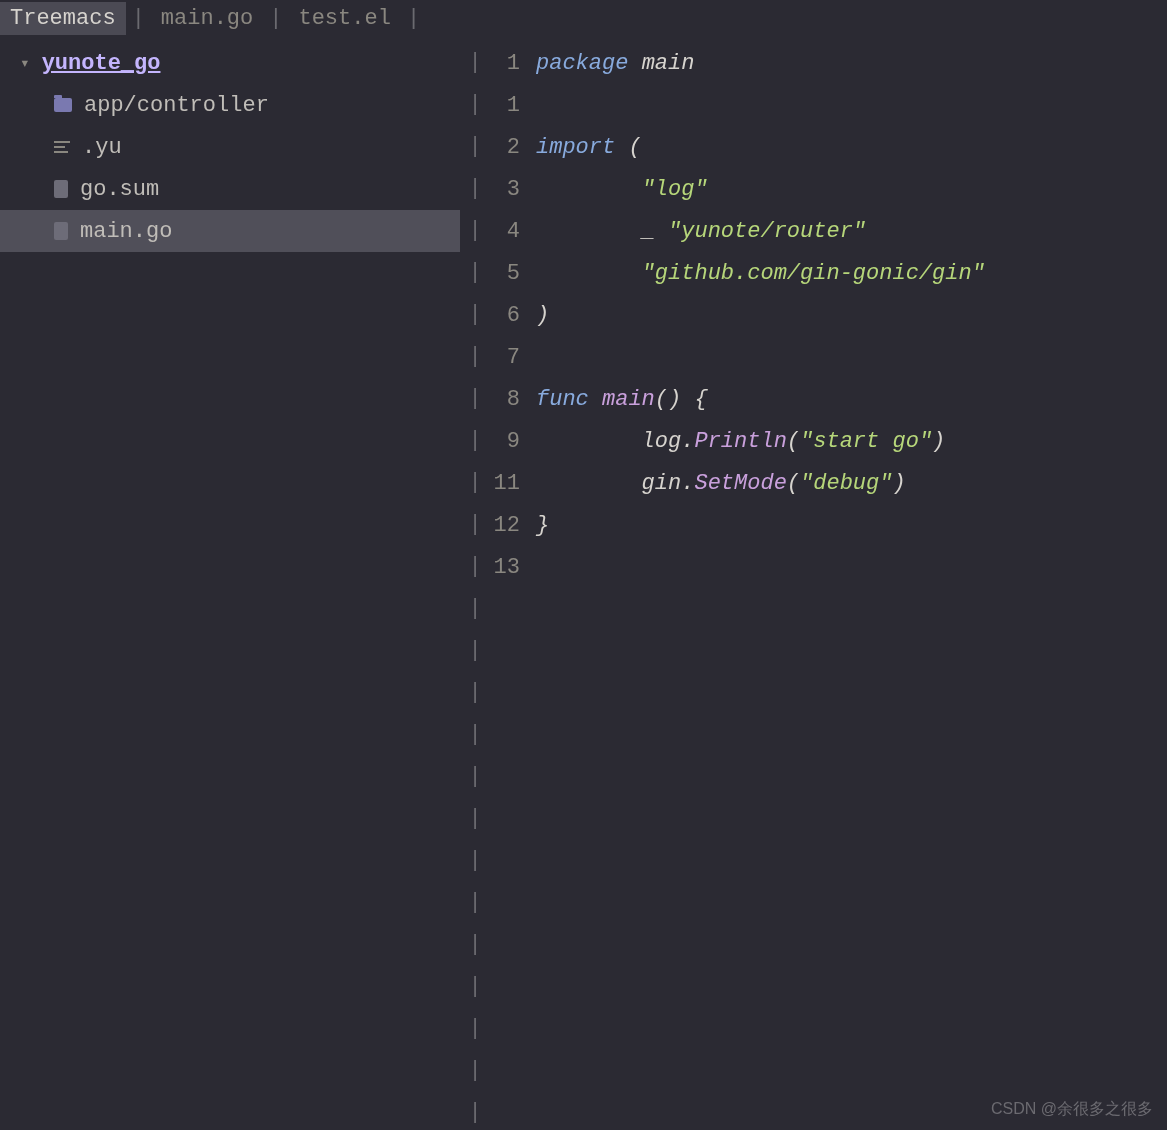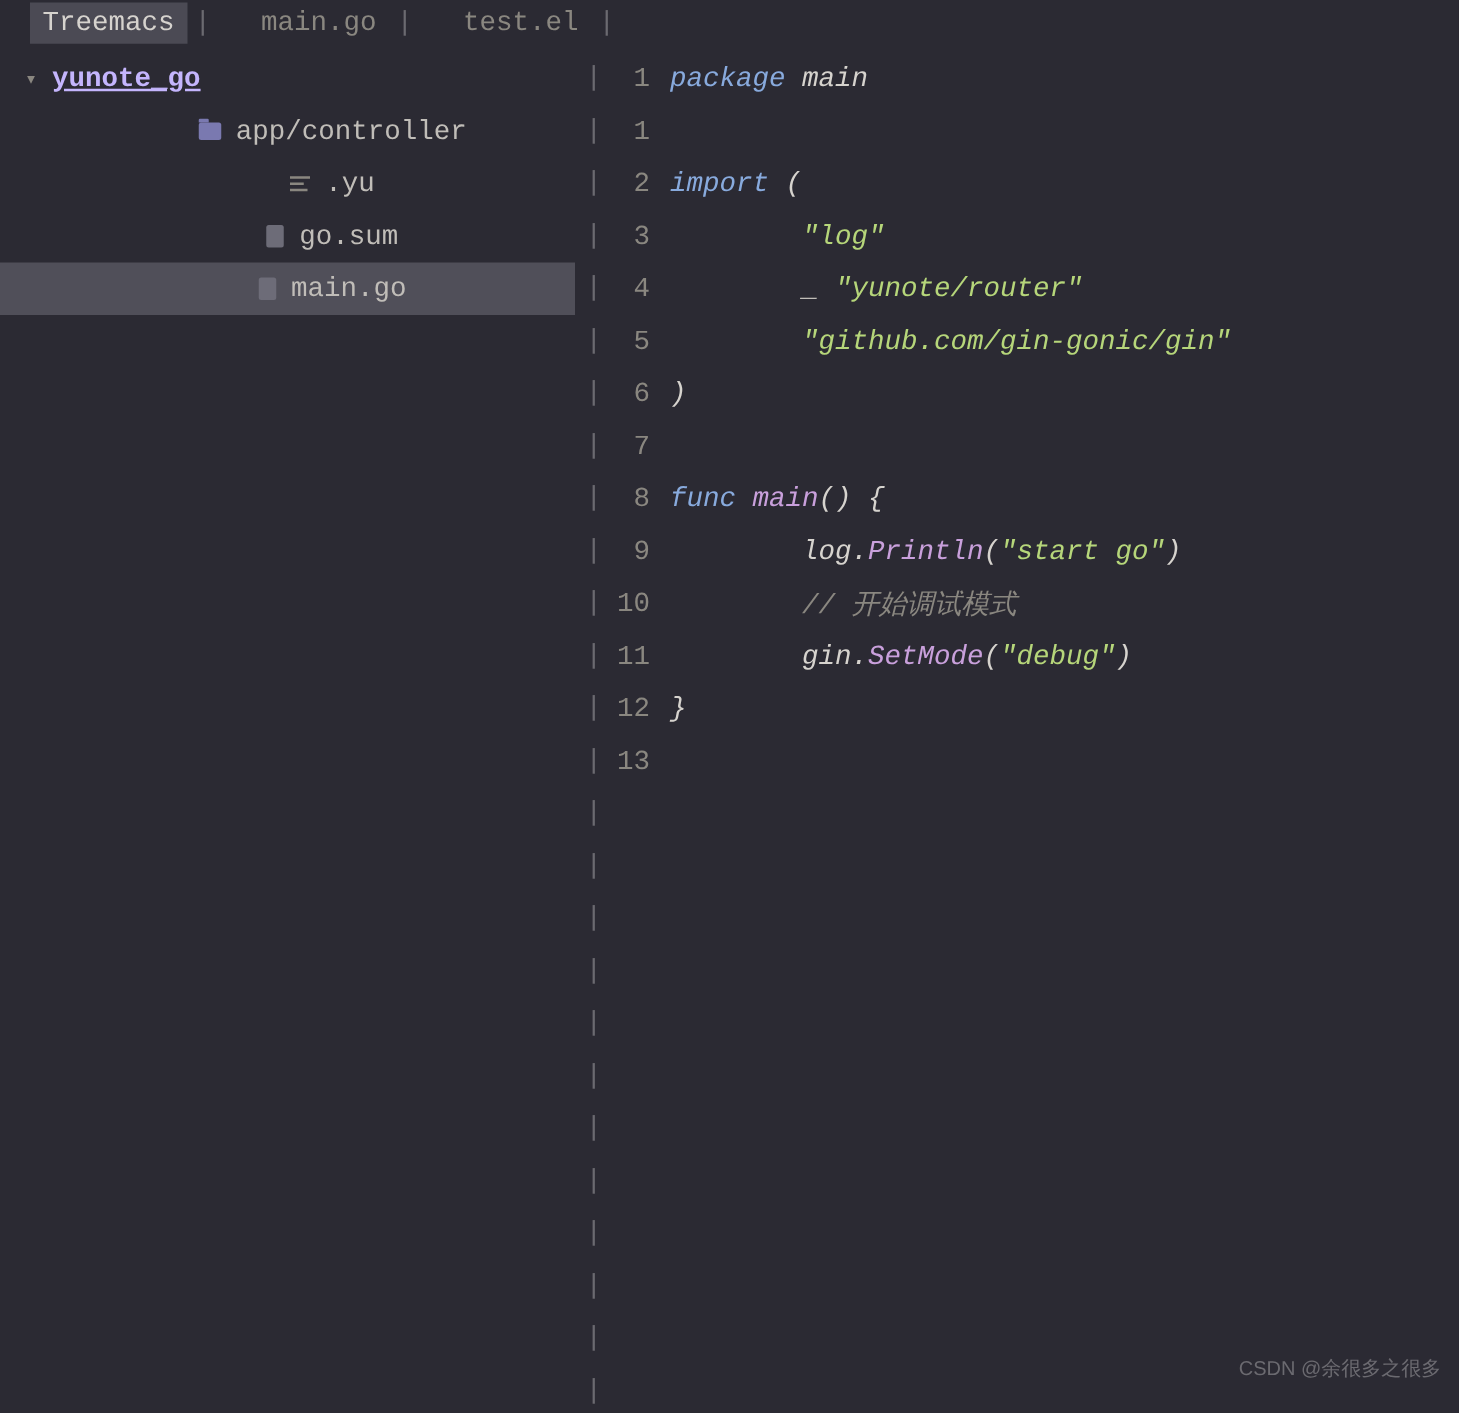--- a/index.html
+++ b/index.html
@@ -17,21 +17,20 @@
     display: flex;
     height: 36px;
     align-items: center;
     background: #2b2a33;
   }
   .tab {
     padding: 4px 10px;
     color: #8a8780;
     display: flex;
     align-items: center;
-    margin-left: 24px;
   }
   .tab.active {
     background: #4b4a54;
     color: #d6d3ce;
   }
   .tab-sep {
     color: #6b6a70;
     padding: 0 6px;
   }
   .main {
@@ -42,21 +41,21 @@
     width: 460px;
     padding-top: 6px;
   }
   .tree-row {
     display: flex;
     align-items: center;
     height: 42px;
     padding-left: 20px;
     gap: 12px;
   }
-  .tree-row.child { padding-left: 72px; justify-content: center; }
+  .tree-row.child { padding-left: 54px; }
   .tree-row.selected { background: #504f59; }
   .proj-name {
     color: #c4b5fd;
     text-decoration: underline;
     font-weight: bold;
   }
   .folder-icon {
     width: 18px; height: 14px;
     background: #7a79b0;
     border-radius: 2px;
@@ -121,21 +120,21 @@
   .code { white-space: pre; font-style: italic; }
   .kw { color: #88aadd; }
   .ident { color: #d6d3ce; }
   .str { color: #b6d67a; }
   .paren { color: #d6d3ce; }
   .fn { color: #c9a0dc; }
   .comment { color: #8a8780; }
   .punct { color: #c0bdb8; }
   .watermark {
     position: absolute;
-    bottom: 24px;
+    bottom: 10px;
     right: 14px;
     color: #6b6a70;
     font-size: 16px;
     font-family: sans-serif;
   }
 </style>
 </head>
 <body>
 
 <div class="tabs" id="tabbar">
@@ -237,24 +236,20 @@
       </div>
       <div class="code-line">
         <div class="gutter">8</div>
         <div class="code"><span class="kw">func </span><span class="fn">main</span><span class="paren">()</span><span class="ident"> {</span></div>
       </div>
       <div class="code-line">
         <div class="gutter">9</div>
         <div class="code"><span class="ident">        log.</span><span class="fn">Println</span><span class="paren">(</span><span class="str">"start go"</span><span class="paren">)</span></div>
       </div>
       <div class="code-line">
-        <div class="gutter">10</div>
-        <div class="code"><span class="ident">        </span><span class="comment">// 开始调试模式</span></div>
-      </div>
-      <div class="code-line">
         <div class="gutter">11</div>
         <div class="code"><span class="ident">        gin.</span><span class="fn">SetMode</span><span class="paren">(</span><span class="str">"debug"</span><span class="paren">)</span></div>
       </div>
       <div class="code-line">
         <div class="gutter">12</div>
         <div class="code"><span class="ident">}</span></div>
       </div>
       <div class="code-line">
         <div class="gutter">13</div>
         <div class="code"></div>

